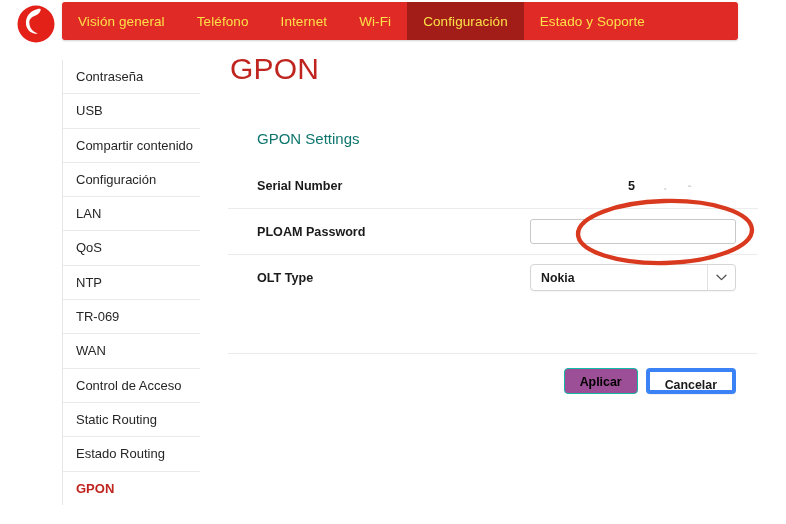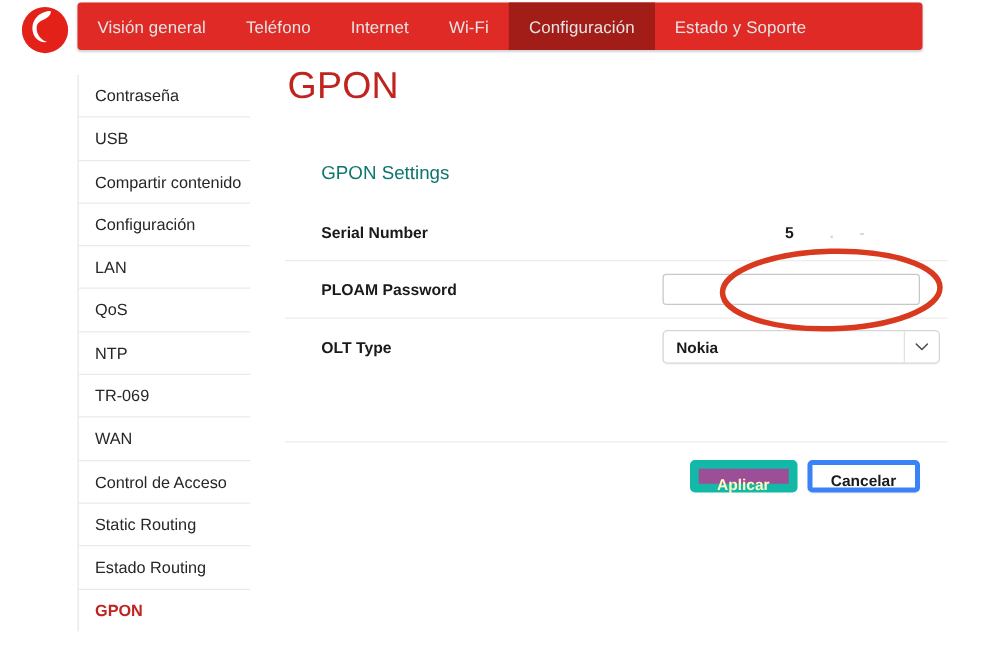--- a/index.html
+++ b/index.html
@@ -40,21 +40,21 @@
     background: #e02a26;
     border-radius: 3px;
     box-shadow: 0 1px 2px rgba(0,0,0,0.18);
     display: flex;
     align-items: stretch;
   }
   .navitem {
     display: flex;
     align-items: center;
     justify-content: center;
-    color: #e5e5e5;
+    color: #fde047;
     font-size: 13.5px;
     letter-spacing: 0.1px;
     padding: 0 16px;
     white-space: nowrap;
     cursor: pointer;
     user-select: none;
   }
   .navitem.active {
     background: #a31d18;
   }
@@ -150,21 +150,21 @@
     font-size: 11px;
     font-family: "Liberation Sans", sans-serif;
     color: #b4b4b4;
     padding: 0 8px;
     outline: none;
   }
 
   .select-wrap {
     position: absolute;
     left: 302px;
-    width: 222px;
+    width: 206px;
     height: 27px;
     box-sizing: border-box;
     border: 1px solid #d5d5d5;
     border-radius: 4px;
     background: #ffffff;
     box-shadow: 0 1px 1px rgba(0,0,0,0.04);
     display: flex;
     align-items: center;
     cursor: pointer;
   }
@@ -202,22 +202,22 @@
     font-weight: bold;
     border-radius: 4px;
     padding: 0 15px;
     height: 26px;
     line-height: 26px;
     cursor: pointer;
     box-sizing: border-box;
   }
   .btn-apply {
     background: #9c4e96;
-    color: #fef9c3;
-    border: 7px solid #14b8a6;
+    color: #000000;
+    border: 1px solid #14b8a6;
     margin-right: 8px;
   }
   .btn-cancel {
     background: #ffffff;
     color: #1a1a1a;
     border: 4px solid #3b82f6;
     box-shadow: 0 1px 1px rgba(0,0,0,0.06);
   }
 
   

